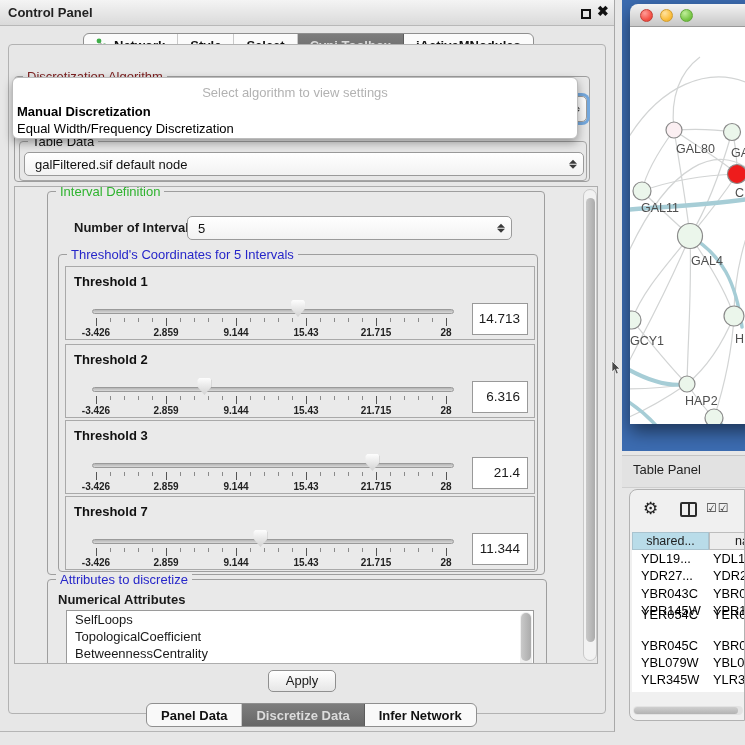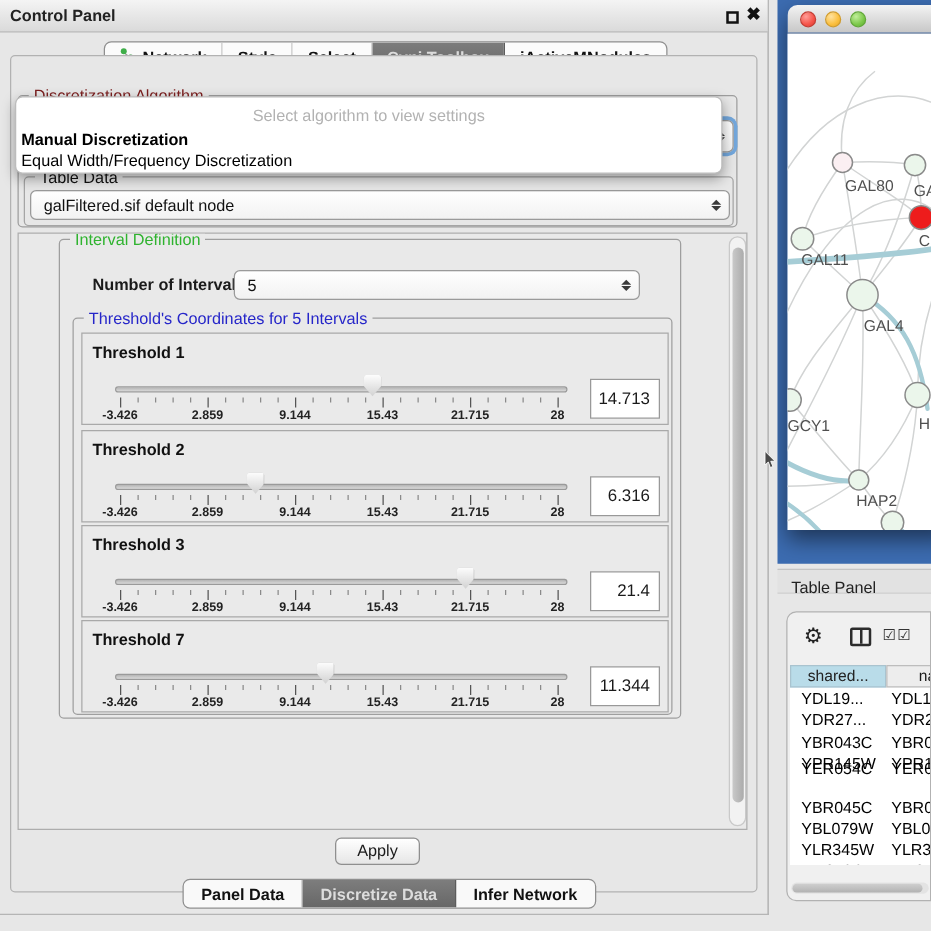--- a/index.html
+++ b/index.html
@@ -69,21 +69,21 @@
   
   #desktop { left:622px; top:0; width:123px; height:451px; background:#3c6cb1; overflow:hidden; }
   #net-window { position:absolute; left:8px; top:4px; width:130px; height:420px; border-radius:8px 8px 0 0; box-shadow:0 8px 18px rgba(0,0,0,.5); }
   #net-titlebar { position:absolute; left:0; top:0; width:100%; height:23px; background:linear-gradient(#f3f3f3,#c7c7c7); border-radius:8px 0 0 0; border-bottom:1px solid #9a9a9a; }
   .light { position:absolute; top:5px; width:13px; height:13px; border-radius:50%; }
   #light-red { left:10px; background:radial-gradient(circle at 35% 30%, #ff9d97, #f5544a 60%, #d83b31); border:1px solid #c43f36; }
   #light-yellow { left:30px; background:radial-gradient(circle at 35% 30%, #ffe2a0, #fbbf3e 60%, #e0a32c); border:1px solid #d09c2e; }
   #light-green { left:50px; background:radial-gradient(circle at 35% 30%, #c0eE9a, #7cc84a 60%, #5dab32); border:1px solid #62a839; }
   #net-canvas { position:absolute; left:0; top:23px; width:130px; height:397px; background:#fff; }
 
-  #table-panel-bar { left:622px; top:455px; width:123px; height:20px; background:#e2e2e2; border-top:1px solid #c4c4c4; border-bottom:1px solid #cfcfcf; }
+  #table-panel-bar { left:622px; top:455px; width:123px; height:33px; background:#e2e2e2; border-top:1px solid #c4c4c4; border-bottom:1px solid #cfcfcf; }
   #table-panel-bar span { position:absolute; left:11px; top:6px; font-size:13px; color:#222; }
   #table-box { left:629px; top:489px; width:116px; height:232px; background:#f0f0f0; border:1px solid #b2b2b2; border-radius:8px 0 0 8px; overflow:hidden; }
   #tb-toolbar { position:absolute; left:0; top:0; width:100%; height:40px; }
   #gear-icon { position:absolute; left:13px; top:8px; font-size:17px; color:#222; }
   #split-icon { position:absolute; left:50px; top:12px; width:17px; height:15px; border:2px solid #2c2c2c; border-radius:2px; }
   #split-icon::after { content:""; position:absolute; left:50%; top:0; width:2px; height:100%; background:#2c2c2c; transform:translateX(-50%); }
   #check-icons { position:absolute; left:76px; top:11px; font-size:12px; color:#333; letter-spacing:1px; }
   #tb-table { position:absolute; left:2px; top:42px; width:114px; height:160px; background:#fff; overflow:hidden; }
   .th-cell { position:absolute; top:0; height:18px; font-size:12.5px; line-height:17px; border:1px solid #a9c3cf; }
   #th-1 { left:0px; width:77px; background:#b9dce9; text-align:center; color:#222; }
@@ -334,20 +334,32 @@
                 <div class="tick major" style="left: 380px;"></div>
                 <span class="tick-lab" style="left: 380px;">28</span>
               </div>
               <div class="thr-thumb" style="left: 187.498px;"></div>
               <div class="thr-value">11.344</div>
             </div>
           </div>
       </div>
     </div>
 
+    <div class="group" style="left:32px; top:392px; width:500px; height:120px;">
+      <span class="group-title t-blue" style="background:#e9e9e9;">Attributes to discretize</span>
+      <span class="abs" style="left:10px; top:12px; font-size:13px; font-weight:bold;">Numerical Attributes</span>
+      <div id="attr-list" style="left:18px; top:30px; width:468px; height:80px;">
+        <div class="attr-item">SelfLoops</div>
+          <div class="attr-item">TopologicalCoefficient</div>
+          <div class="attr-item">BetweennessCentrality</div>
+          <div class="vscroll-track" style="right:1px; top:1px; width:12px; height:76px; border:none; background:#efefef;">
+          <div class="vscroll-thumb" style="left:1px; top:1px; width:10px; height:48px;"></div>
+        </div>
+      </div>
+    </div>
 
     <div class="vscroll-track" style="left:568px; top:2px; width:14px; height:472px;">
       <div class="vscroll-thumb" style="left:2px; top:8px; width:9px; height:444px;"></div>
     </div>
   </div>
 
   <div id="apply-btn" class="abs">Apply</div>
 
   <div id="bottom-tabbar" class="abs">
     <div class="tab">

